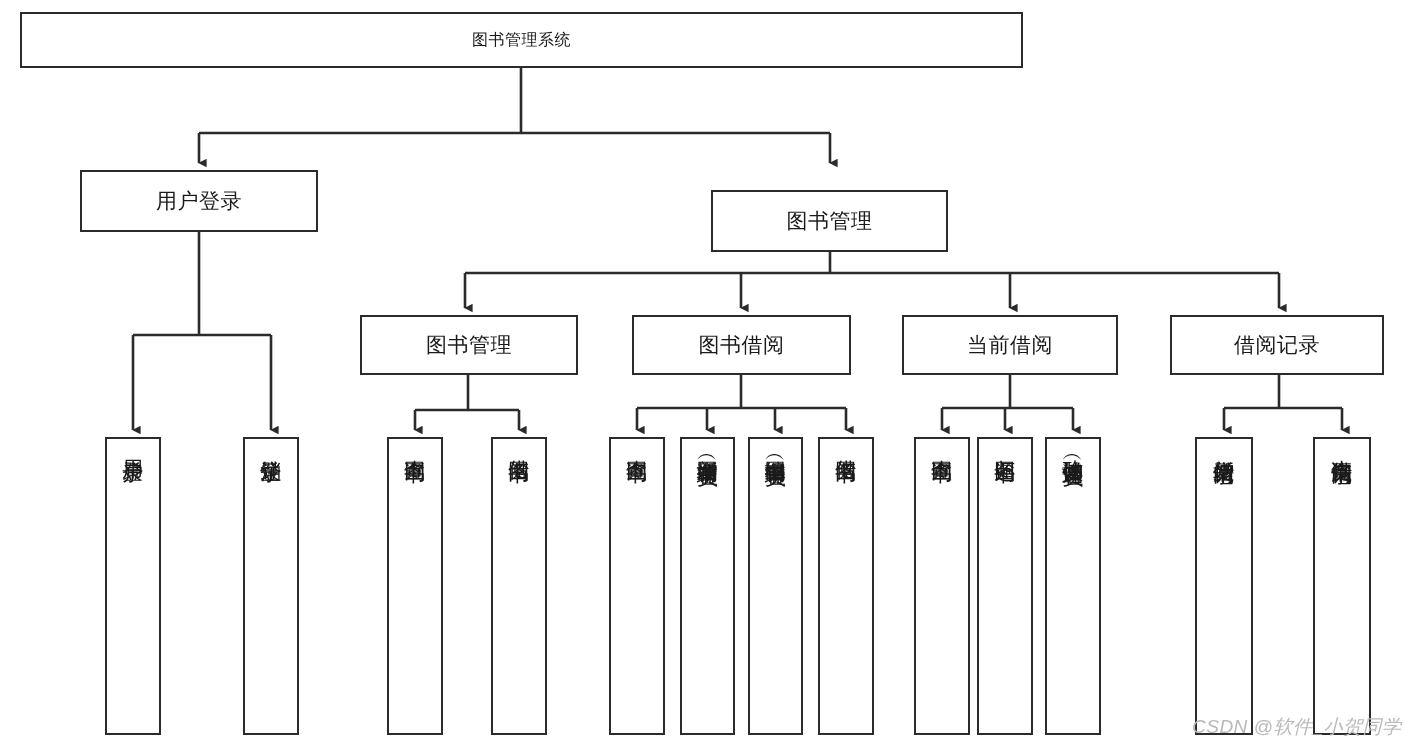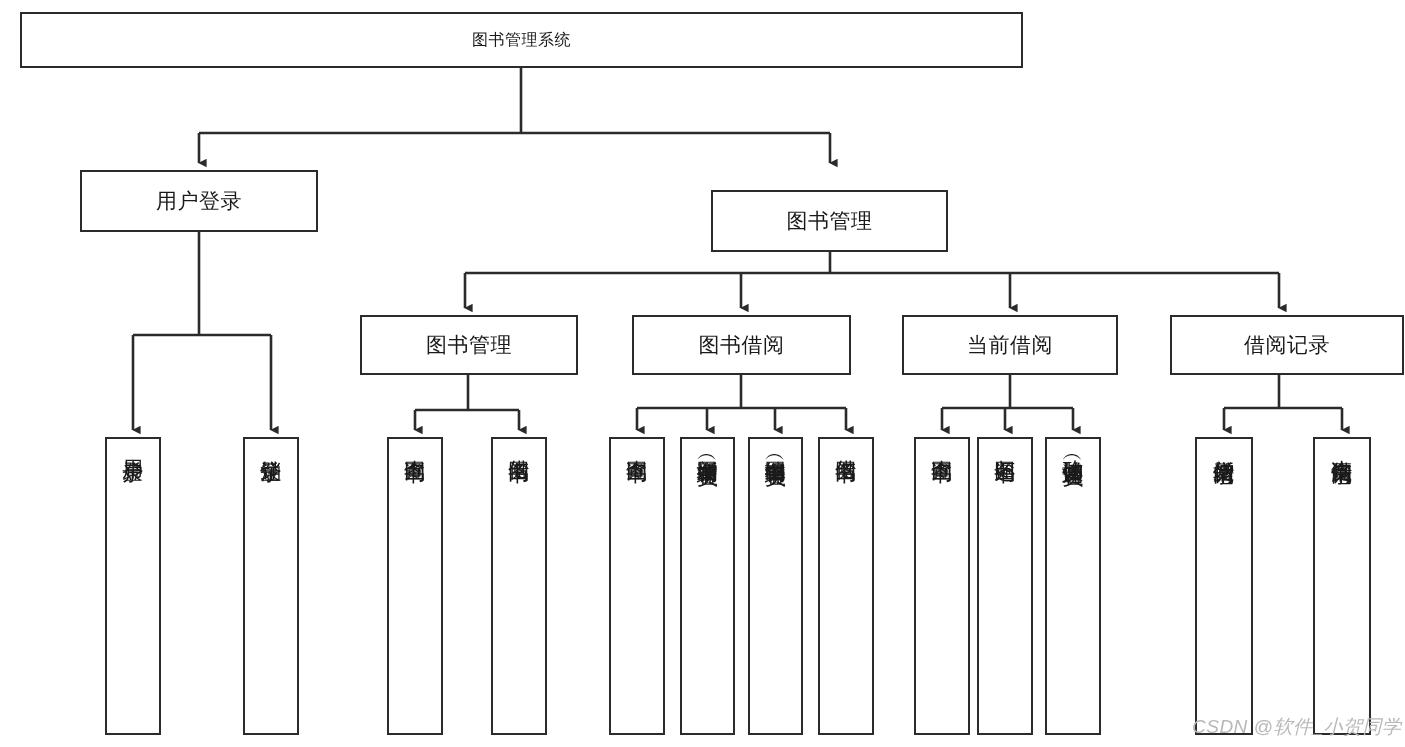--- a/index.html
+++ b/index.html
@@ -148,21 +148,21 @@
   </div>
 
   <div class="node horiz" style="left:632px; top:315px; width:219px; height:60px;">
     <span class="node-label">图书借阅</span>
   </div>
 
   <div class="node horiz" style="left:902px; top:315px; width:216px; height:60px;">
     <span class="node-label">当前借阅</span>
   </div>
 
-  <div class="node horiz" style="left:1170px; top:315px; width:234px; height:60px;">
+  <div class="node horiz" style="left:1170px; top:315px; width:214px; height:60px;">
     <span class="node-label">借阅记录</span>
   </div>
 
   <div class="node vert" style="left:105px; top:437px; width:56px; height:298px;">
     <span class="node-label">用户登录</span>
   </div>
 
   <div class="node vert" style="left:243px; top:437px; width:56px; height:298px;">
     <span class="node-label">注销登录</span>
   </div>

